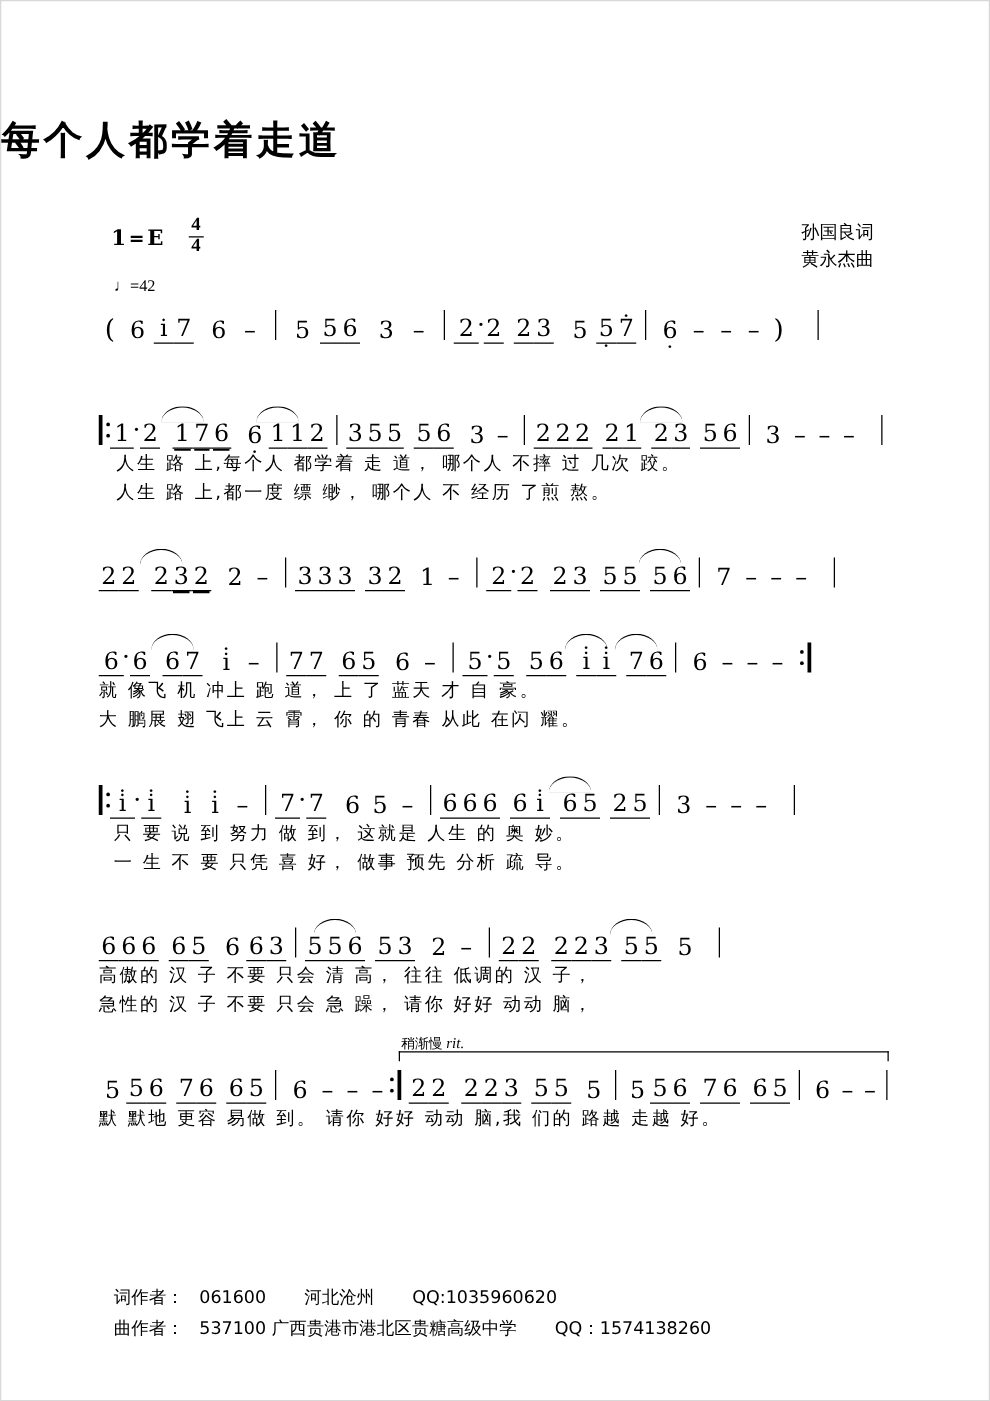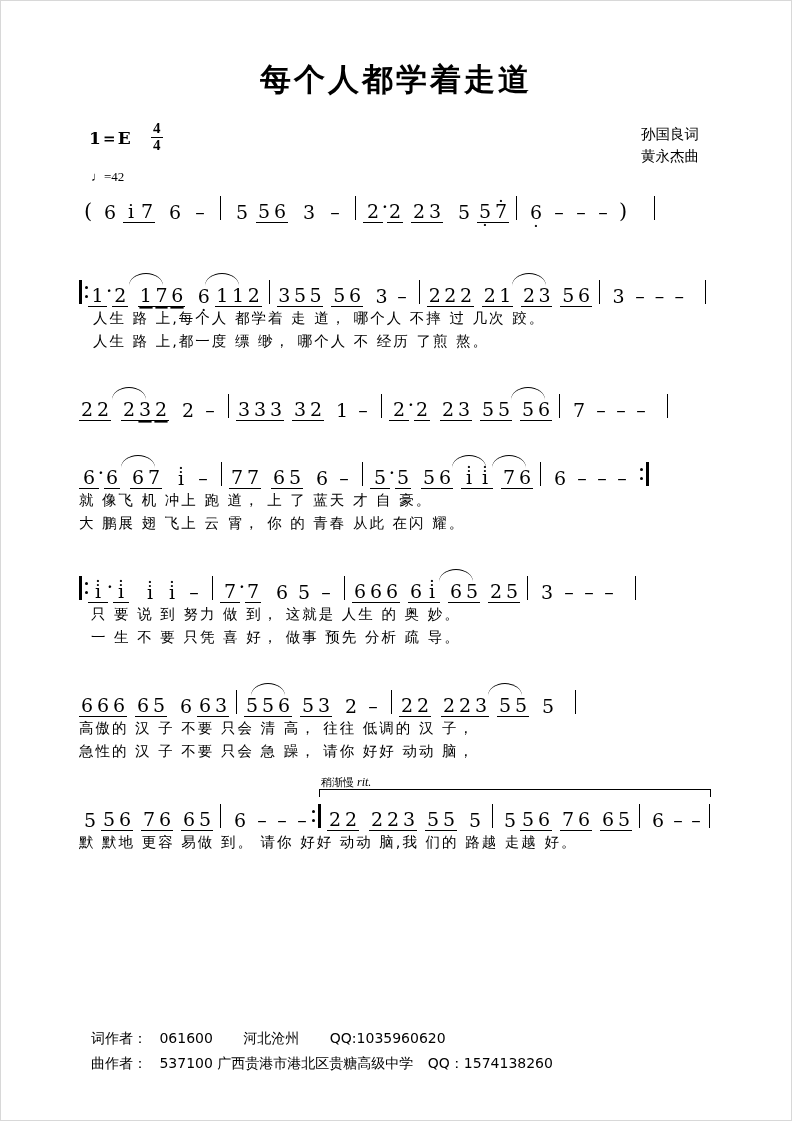--- a/index.html
+++ b/index.html
@@ -19,32 +19,32 @@
     position: absolute;
     left: 0; top: 0;
     width: 792px;
     height: 1121px;
     box-sizing: border-box;
     border: 1px solid #d8d8d8;
     background: #fff;
   }
   
   .title {
-    text-align: center;
+    text-align: left;
     font-size: 31px;
     font-weight: bold;
     letter-spacing: 3px;
-    margin-top: 58px;
+    margin-top: 90px;
     font-family: Liberation Sans, sans-serif;
   }
   
   .header-row {
     position: relative;
     height: 58px;
-    margin-top: 20px;
+    margin-top: 40px;
     padding-left: 44px;
   }
   .key-sig {
     position: absolute;
     left: 88px;
     top: 6px;
     font-size: 17px;
     font-weight: bold;
     font-family: "DejaVu Serif", serif;
   }
@@ -481,17 +481,17 @@
     <div>
       <span class="lbl">词作者：</span>
       <span style="margin-left:8px;">061600</span>
       <span style="margin-left:26px;">河北沧州</span>
       <span style="margin-left:26px;">QQ:1035960620</span>
     </div>
     <div>
       <span class="lbl">曲作者：</span>
       <span style="margin-left:8px;">537100</span>
       <span style="">广西贵港市港北区贵糖高级中学</span>
-      <span style="margin-left:10px;">QQ：1574138260</span>
+      <span style="margin-left:26px;">QQ：1574138260</span>
     </div>
   </div>
 
 </div>
 
 </body></html>

